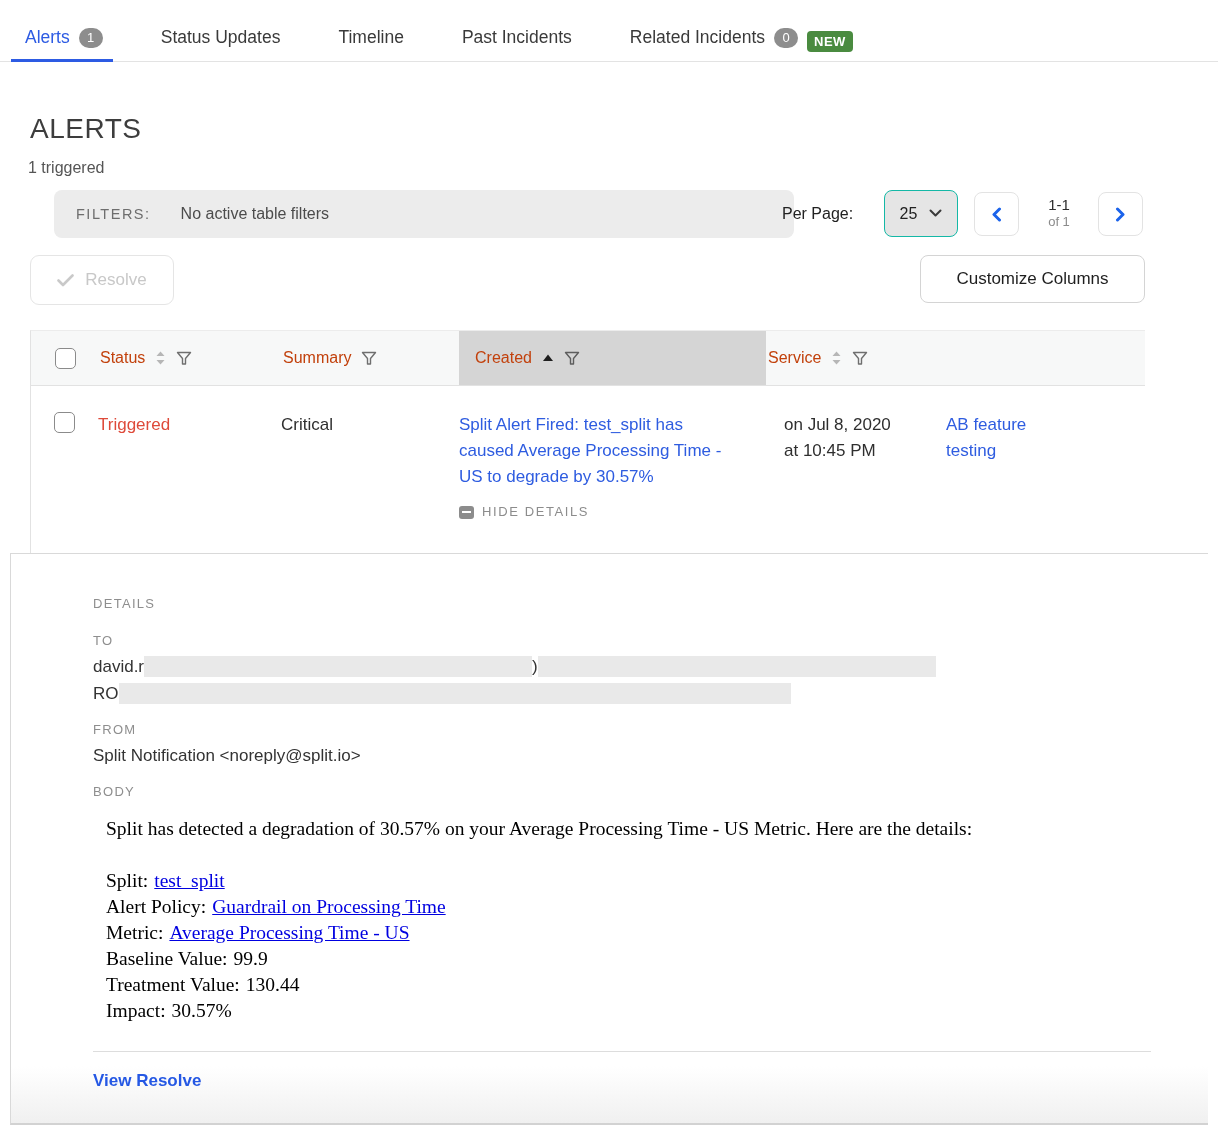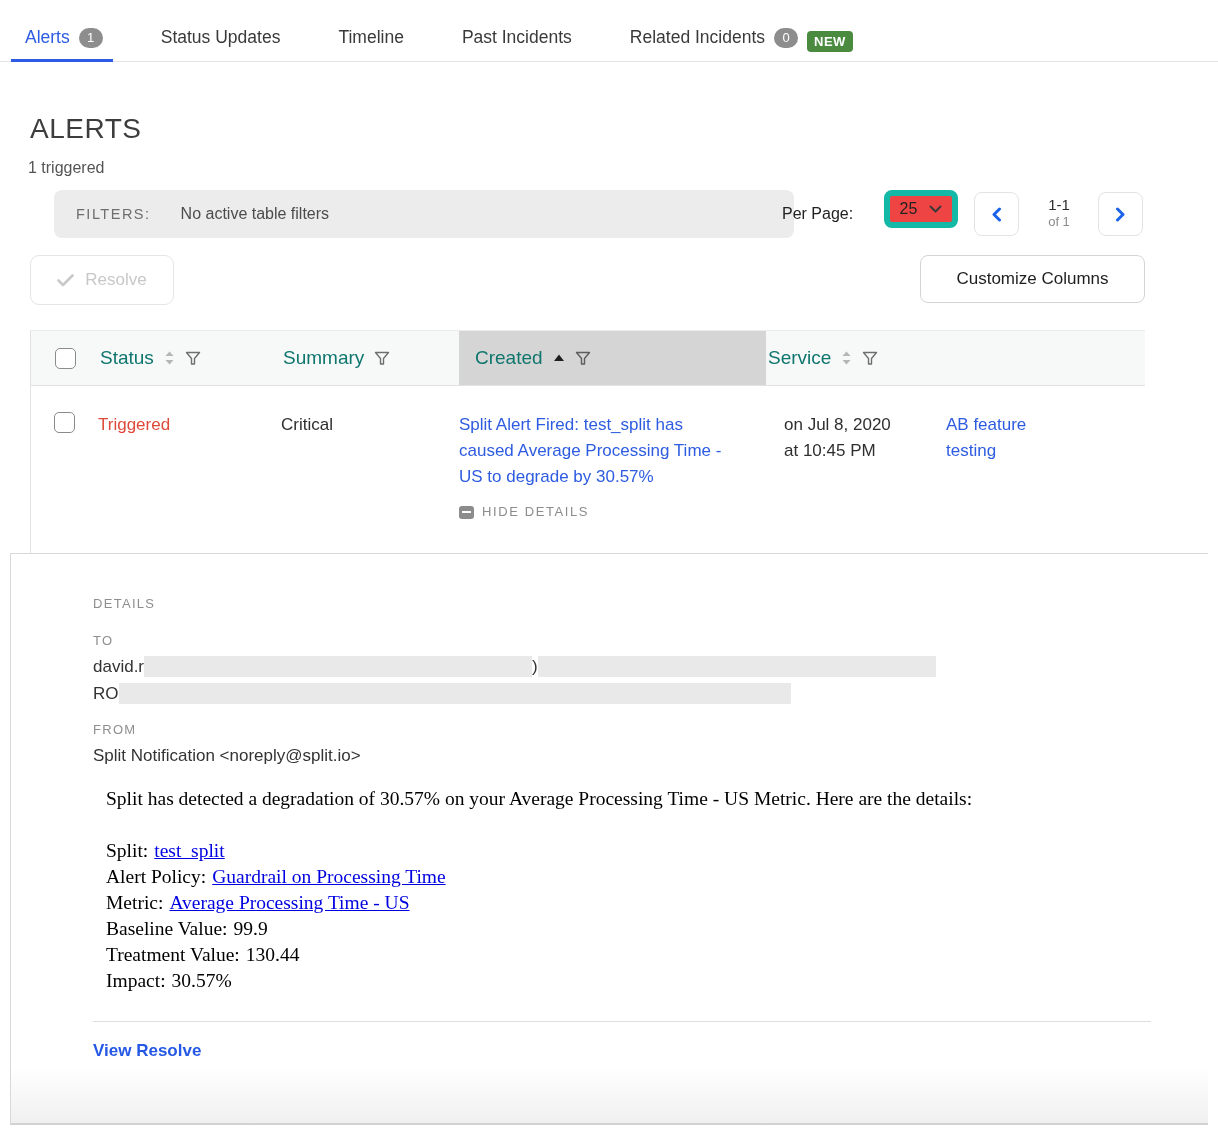--- a/index.html
+++ b/index.html
@@ -38,22 +38,22 @@
   
   .filters-bar {
     position:absolute; left:30px; top:190px; width:740px; height:48px;
     background:#ececec; border-radius:8px; display:flex; align-items:center; padding-left:22px; gap:30px;margin-left:24px;
   }
   .filters-label { font-size:14.5px; letter-spacing:1.5px; color:#6e6e6e; }
   .filters-value { font-size:16px; color:#4c4c4c; }
 
   .per-page-label { position:absolute; left:782px; top:205px; font-size:16px; color:#222; }
   .per-page-select {
-    position:absolute; left:884px; top:190px; width:74px; height:38px;
-    border:6px solid #14b8a6; border-radius:8px; background:#ef4444;
+    position:absolute; left:884px; top:190px; width:74px; height:47px;
+    border:1px solid #14b8a6; border-radius:8px; background:#e5e5e5;
     display:flex; align-items:center; justify-content:center; gap:12px; font-size:16px; color:#222; cursor:pointer;
   }
   .pg-btn {
     position:absolute; top:192px; width:45px; height:44px; border:1px solid #e3e3e3; border-radius:8px;
     background:#fff; display:flex; align-items:center; justify-content:center; cursor:pointer;
   }
   .pg-prev { left:974px; }
   .pg-next { left:1098px; }
   .pg-range { position:absolute; left:1030px; top:196px; width:58px; text-align:center; }
   .pg-range .r1 { font-size:15px; color:#2e2e2e; }
@@ -70,21 +70,21 @@
     position:absolute; left:920px; top:255px; width:225px; height:48px;
     border:1px solid #d4d4d4; border-radius:8px; background:#fff;
     display:flex; align-items:center; justify-content:center;
     font-size:17px; color:#1f1f1f; cursor:pointer;
   }
 
   
   .table { position:absolute; left:30px; top:330px; width:1115px; border-left:1px solid #e2e2e2; border-top:1px solid #ececec; }
   .tgrid { display:grid; grid-template-columns:67px 183px 178px 307px 180px 200px; }
   .thead { background:#f7f8f8; border-bottom:1px solid #e2e2e2; height:55px; }
-  .th { display:flex; align-items:center; gap:10px; font-size:19px; color:#0f766e; padding-left:2px; cursor:pointer; }
+  .th { display:flex; align-items:center; gap:10px; font-size:16px; color:#c2410c; padding-left:2px; cursor:pointer; }
   .th.sorted { background:#d5d5d5; padding-left:16px; }
   .th-check { display:flex; align-items:center; justify-content:center; }
   .trow { background:#fff; }
   .td { padding-top:26px; font-size:17px; color:#2f2f2f; line-height:26px; padding-bottom:30px; }
   .td-check { display:flex; justify-content:center; padding-top:26px; }
   .checkbox { width:21px; height:21px; border:1.6px solid #8b8b8b; border-radius:5px; background:#fff; cursor:pointer; }
   .status-triggered { color:#de4a3a; }
   .ui-link { color:#2e5ce0; cursor:pointer; text-decoration:none; }
   .summary-cell { padding-right:30px; }
   .hide-details { display:flex; align-items:center; gap:8px; margin-top:9px; font-size:13px; letter-spacing:1.6px; color:#8c8c8c; cursor:pointer; }
@@ -257,20 +257,21 @@
     <div class="dvalue mt4">
       <span>david.r</span><span class="redact" style="width:388px;"></span><span>)</span><span class="redact" style="width:398px;"></span>
     </div>
     <div class="dvalue">
       <span>RO</span><span class="redact" style="width:672px;"></span>
     </div>
 
     <div class="dlabel mt14">FROM</div>
     <div class="dvalue mt4">Split Notification &lt;noreply@split.io&gt;</div>
 
+    <div class="dlabel mt14">BODY</div>
 
     <div class="email-body">
       <div class="email-intro">Split has detected a degradation of 30.57% on your Average Processing Time - US Metric. Here are the details:</div>
       <div class="bfields">
         <div><span>Split:</span><a class="blink">test_split</a></div>
         <div><span>Alert Policy:</span><a class="blink">Guardrail on Processing Time</a></div>
         <div><span>Metric:</span><a class="blink">Average Processing Time - US</a></div>
         <div><span>Baseline Value:</span><span class="bplain">99.9</span></div>
         <div><span>Treatment Value:</span><span class="bplain">130.44</span></div>
         <div><span>Impact:</span><span class="bplain">30.57%</span></div>

